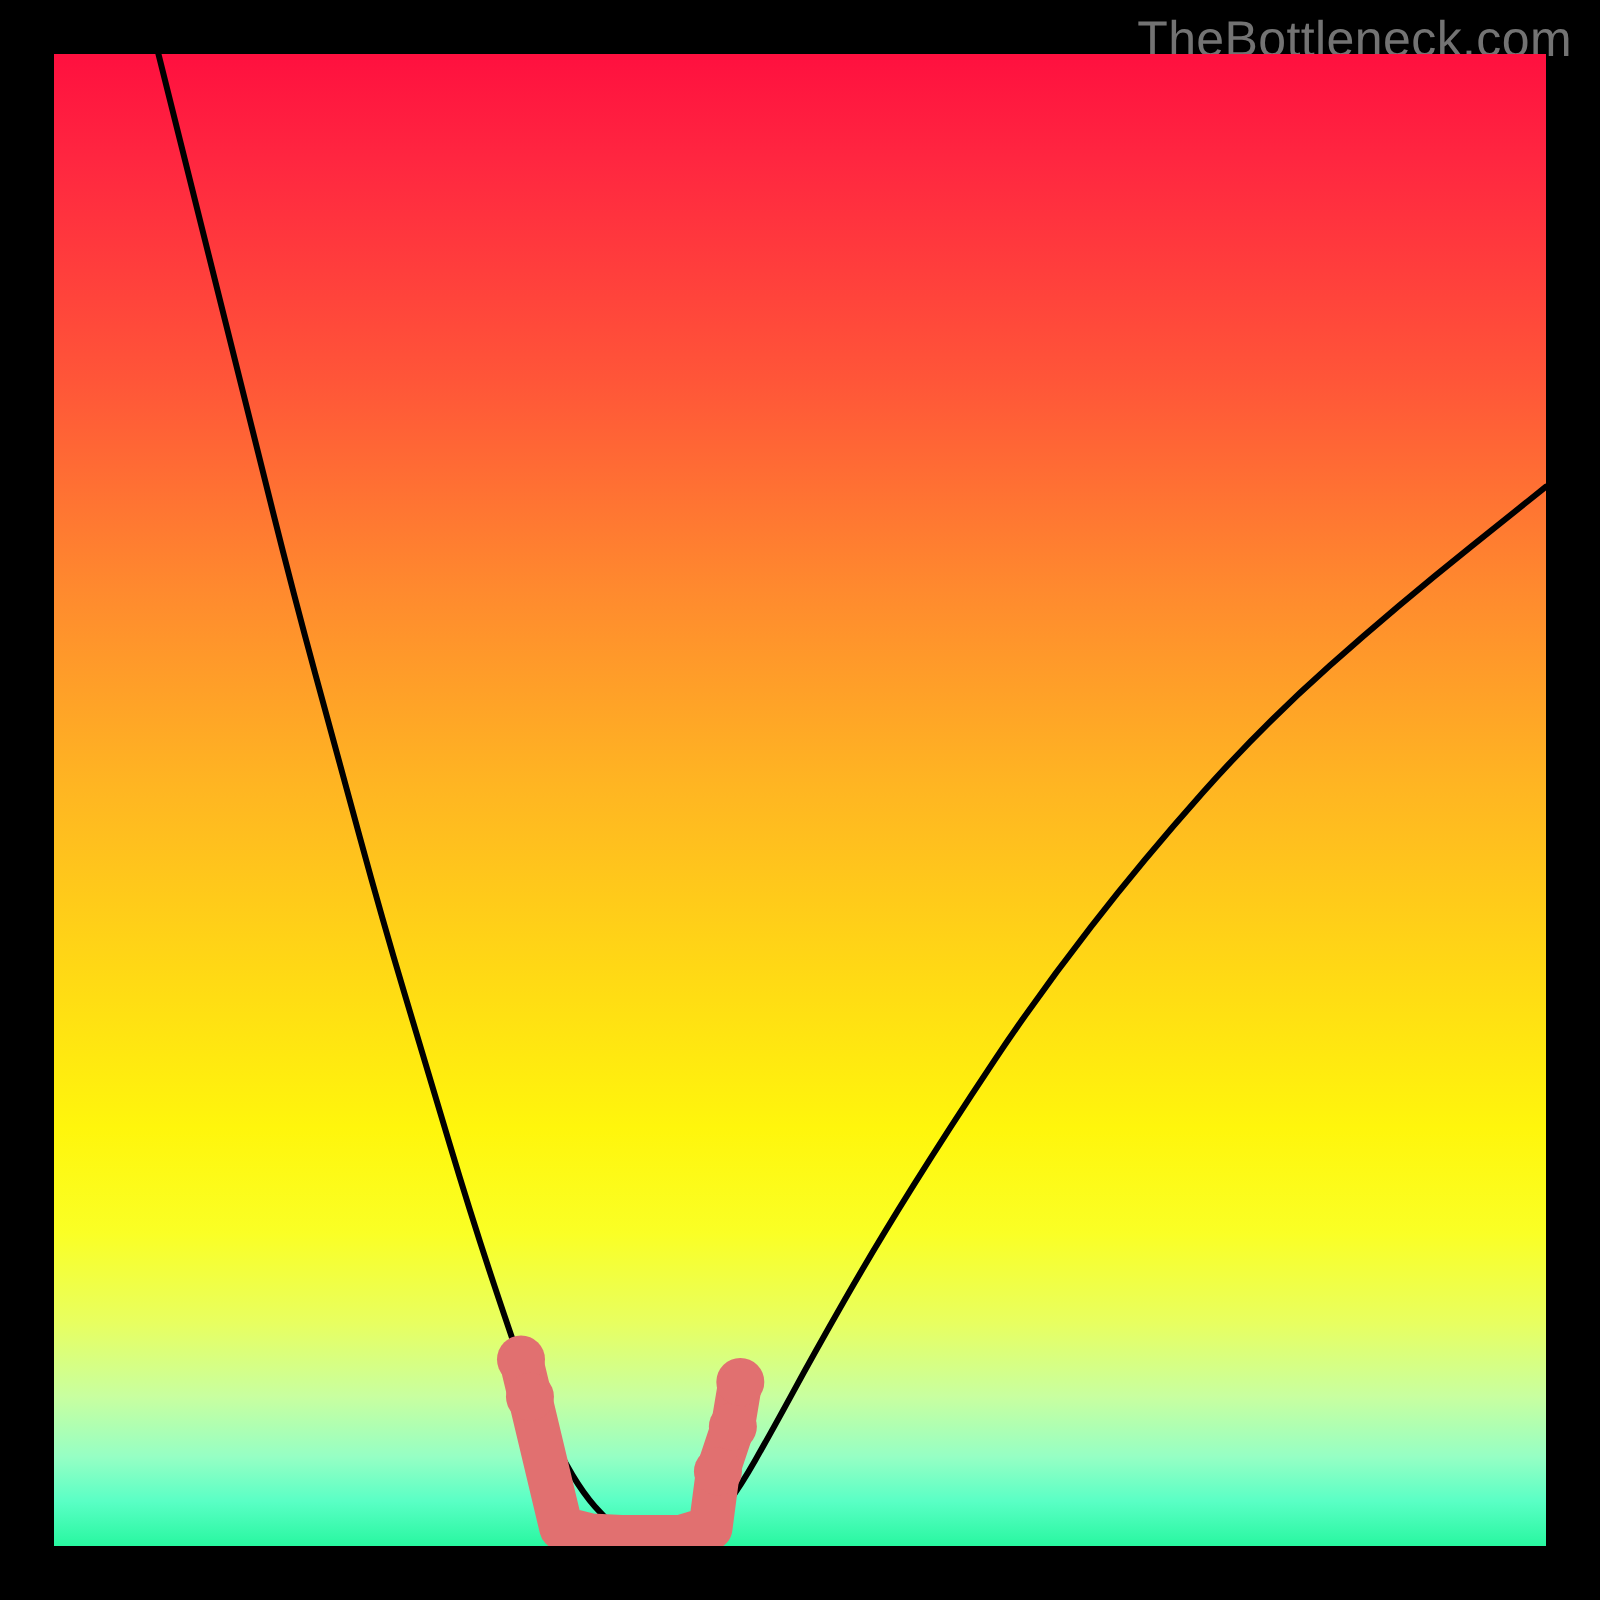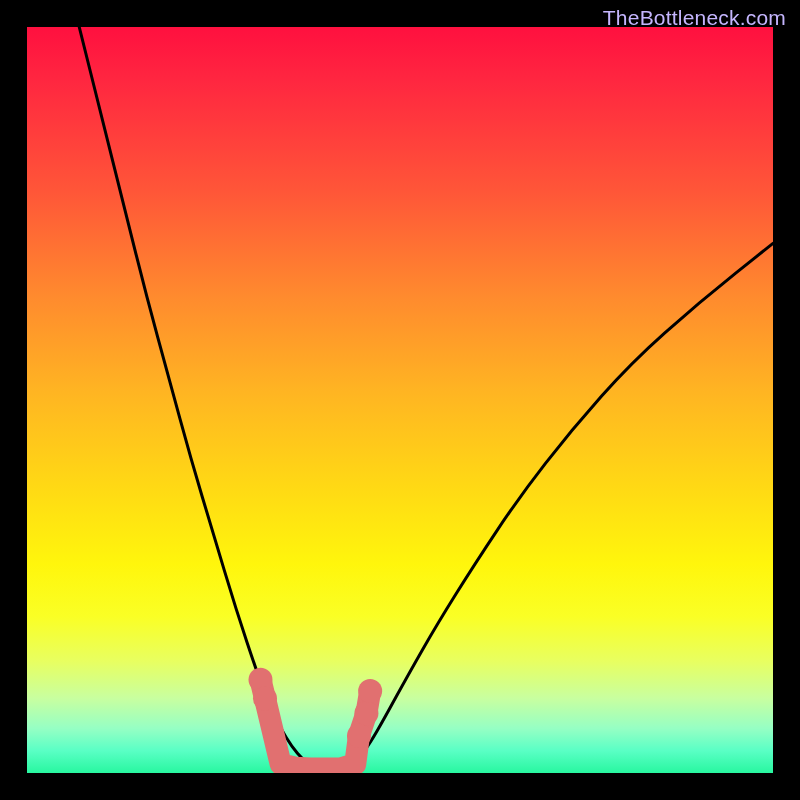--- a/index.html
+++ b/index.html
@@ -37,23 +37,23 @@
       #96ffc4 94%,
       #5affc5 97%,
       #28f7a0 100%
     );
   }
   .watermark {
     position: absolute;
     top: 6px;
     right: 14px;
     font-family: Arial, Helvetica, sans-serif;
-    font-size: 21px;
+    font-size: 25px;
     letter-spacing: 0.2px;
-    color: #c4b5fd;
+    color: #737373;
     font-weight: 500;
     user-select: none;
   }
   svg.curves {
     position: absolute;
     left: 0;
     top: 0;
     width: 746px;
     height: 746px;
   }

